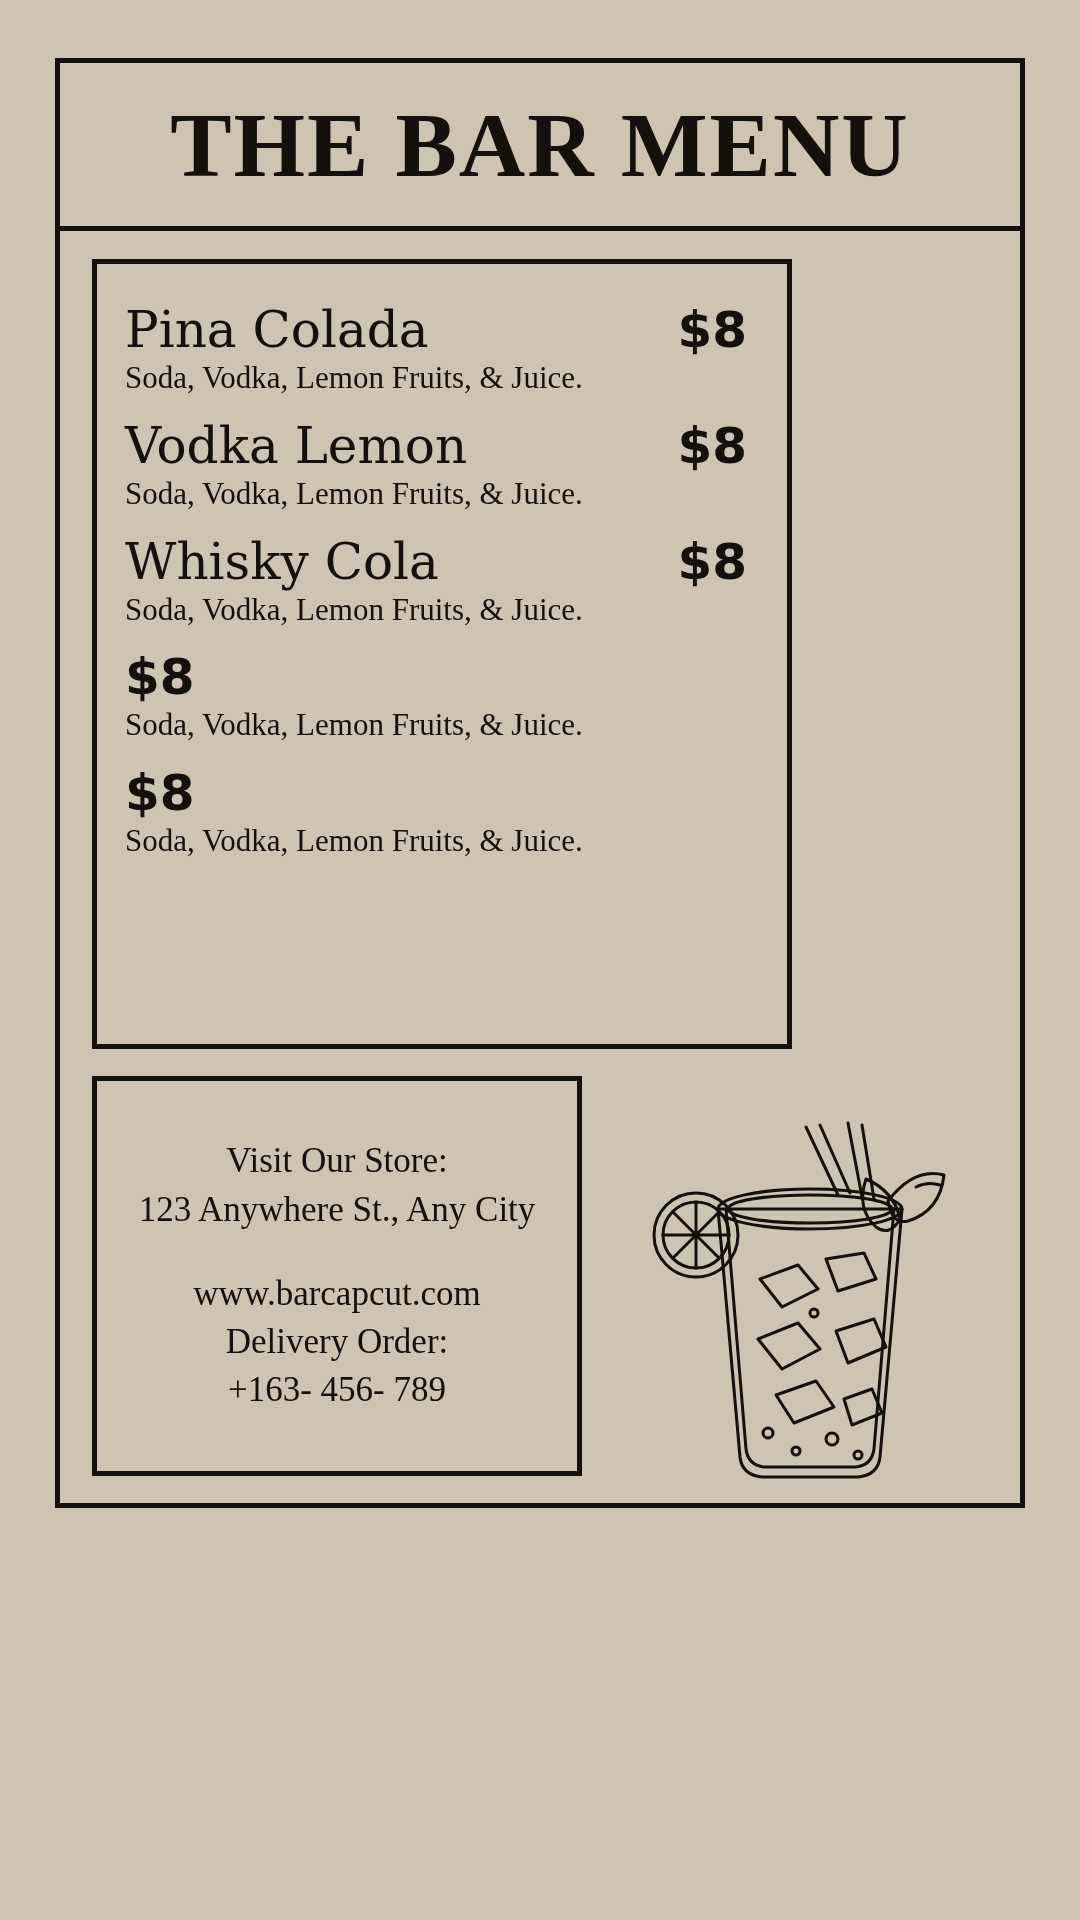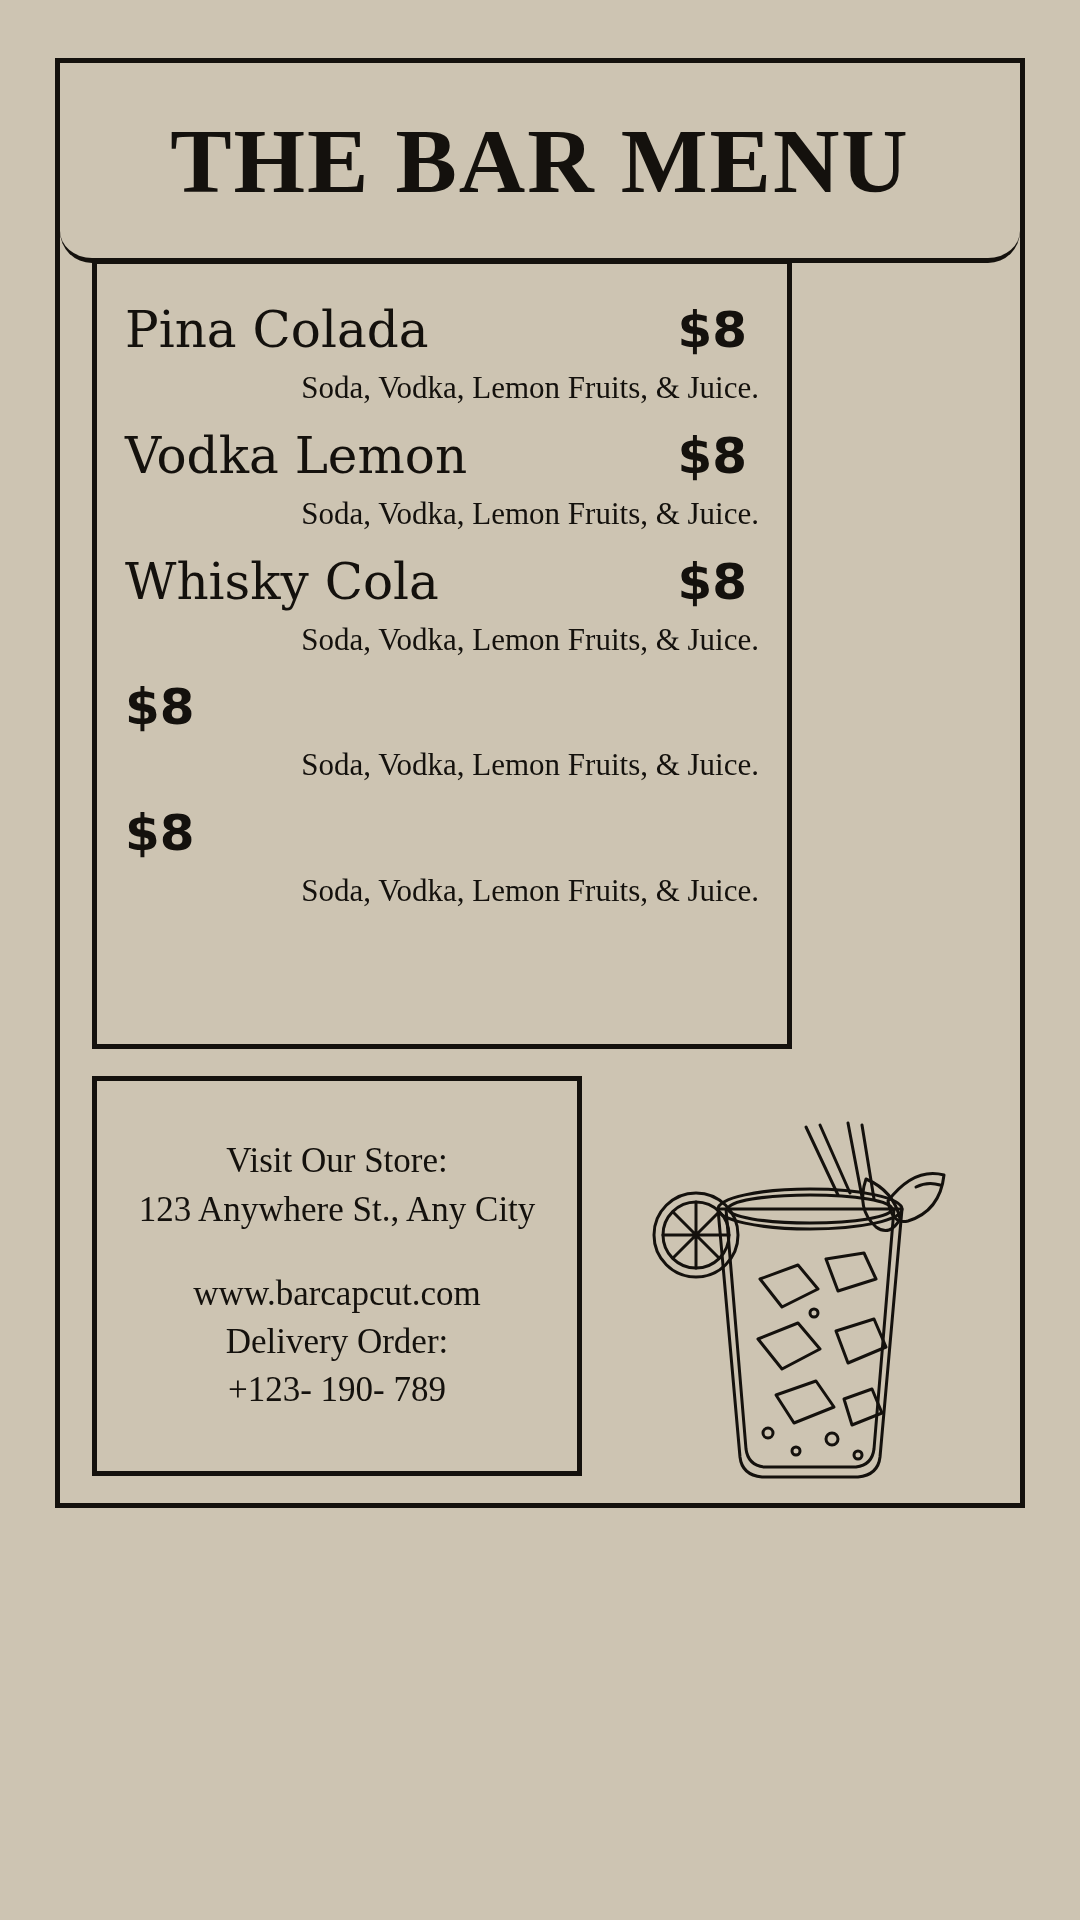--- a/index.html
+++ b/index.html
@@ -20,27 +20,26 @@
     left: 55px;
     top: 58px;
     width: 970px;
     height: 1450px;
     border: 5px solid #14110d;
     box-sizing: border-box;
   }
 
   
   .title-bar {
-    height: 200px;
+    height: 168px;
     border-bottom: 5px solid #14110d;
     display: flex;
     align-items: center;
     justify-content: center;
     box-sizing: border-box;
-    border-radius: 32px;
   }
   .title-bar h1 {
     margin: 0;
     font-size: 92px;
     letter-spacing: 2px;
     font-weight: 700;
     font-family: "Liberation Serif", serif;
     line-height: 1;
   }
 
@@ -77,22 +76,21 @@
     font-size: 50px;
     font-family: "DejaVu Sans", sans-serif;
     font-weight: 700;
     line-height: 1.06;
     padding-right: 12px;
   }
   .item-desc {
     font-size: 31px;
     font-family: "Liberation Serif", serif;
     line-height: 1.25;
-    margin-top: 12px;
-    text-align: right;
+    margin-top: 2px;
   }
 
   
   .info-box {
     position: absolute;
     left: 32px;
     top: 1013px;
     width: 490px;
     height: 400px;
     border: 5px solid #14110d;
@@ -176,21 +174,21 @@
     </div>
 
   </div>
 
   <div class="info-box">
     <div class="info-line">Visit Our Store:</div>
     <div class="info-line">123 Anywhere St., Any City</div>
     <div class="info-gap"></div>
     <div class="info-line">www.barcapcut.com</div>
     <div class="info-line">Delivery Order:</div>
-    <div class="info-line">+123- 190- 789</div>
+    <div class="info-line">+163- 456- 789</div>
   </div>
 
   <div class="drink-art">
     <svg width="400" height="400" viewBox="0 0 400 400" fill="none" stroke="#14110d" stroke-width="3" stroke-linecap="round" stroke-linejoin="round">
 
       <path d="M238 112 L206 44"></path>
       <path d="M250 110 L220 42"></path>
       <path d="M262 114 L248 40"></path>
       <path d="M274 116 L262 42"></path>
 

